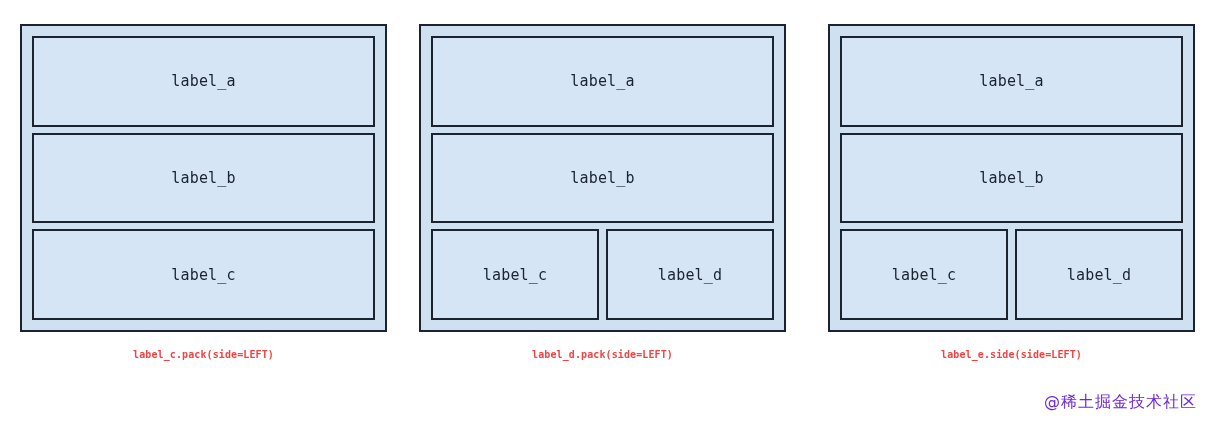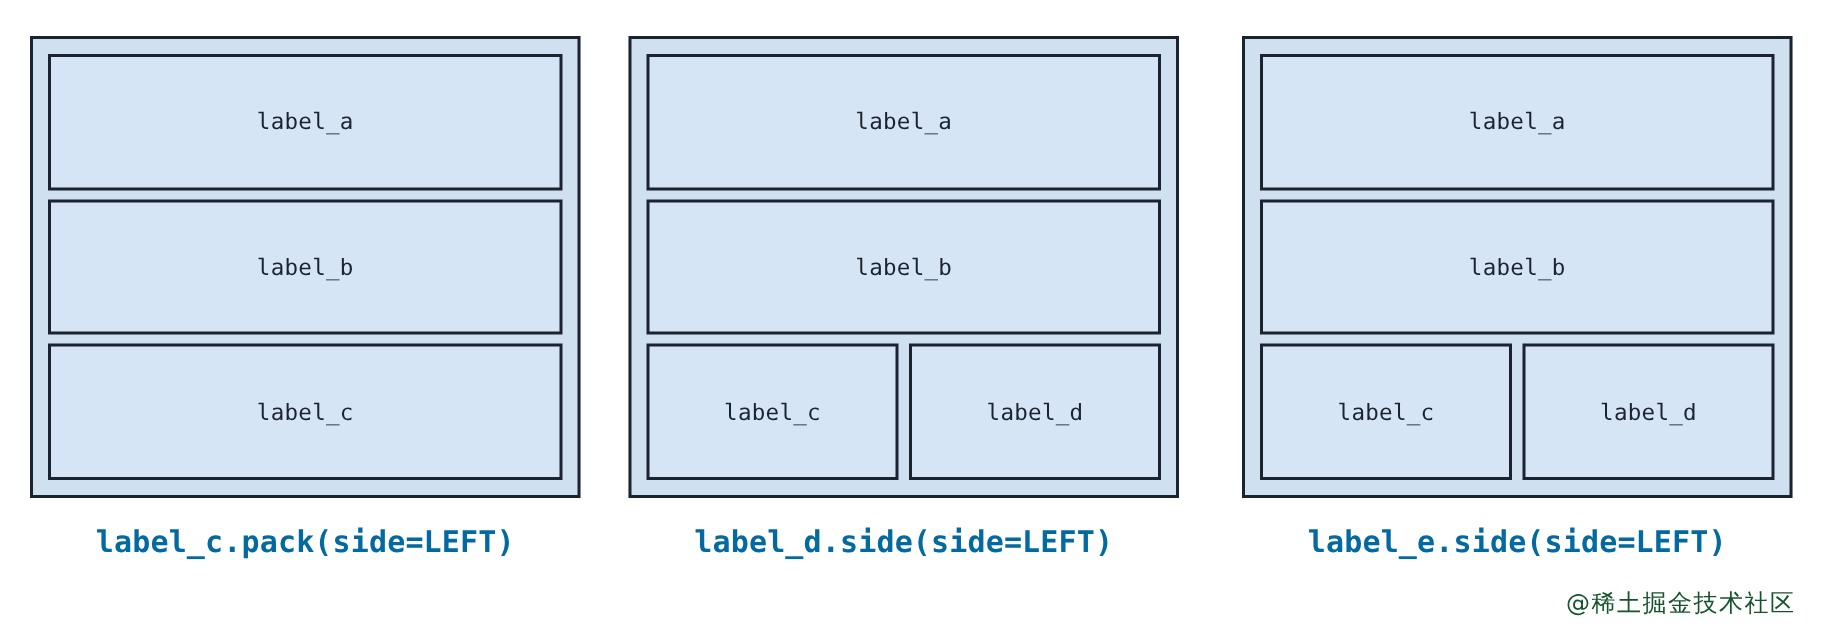--- a/index.html
+++ b/index.html
@@ -72,37 +72,37 @@
     letter-spacing: 0.2px;
     white-space: nowrap;
   }
 
   .caption {
     position: absolute;
     top: 349px;
     width: 367px;
     text-align: center;
     font-family: "DejaVu Sans Mono", "Liberation Mono", monospace;
-    font-size: 20px;
+    font-size: 10px;
     font-weight: bold;
-    color: #0369a1;
+    color: #ef4444;
     letter-spacing: 0.1px;
     white-space: nowrap;
   }
   .caption.g0 { left: 20px; }
   .caption.g1 { left: 419px; }
   .caption.g2 { left: 828px; }
 
   .watermark {
     position: absolute;
     right: 20px;
     top: 392px;
     font-family: "DejaVu Sans", "Liberation Sans", sans-serif;
     font-size: 16px;
-    color: #14532d;
+    color: #6d28d9;
     letter-spacing: 1px;
     white-space: nowrap;
   }
 </style>
 </head>
 <body>
 
 <div class="diagram">
 
   <div class="panel-group g0">
@@ -141,21 +141,21 @@
       <div class="row">
         <div class="box">
           <span class="box-label">label_c</span>
         </div>
         <div class="box">
           <span class="box-label">label_d</span>
         </div>
       </div>
     </div>
   </div>
-  <div class="caption g1">label_d.side(side=LEFT)</div>
+  <div class="caption g1">label_d.pack(side=LEFT)</div>
 
   <div class="panel-group g2">
     <div class="panel">
       <div class="row">
         <div class="box">
           <span class="box-label">label_a</span>
         </div>
       </div>
       <div class="row">
         <div class="box">

